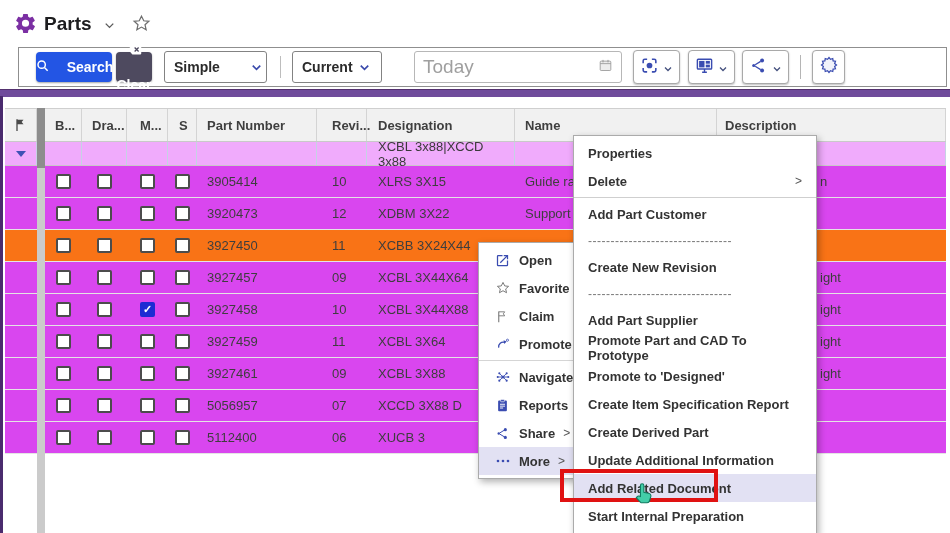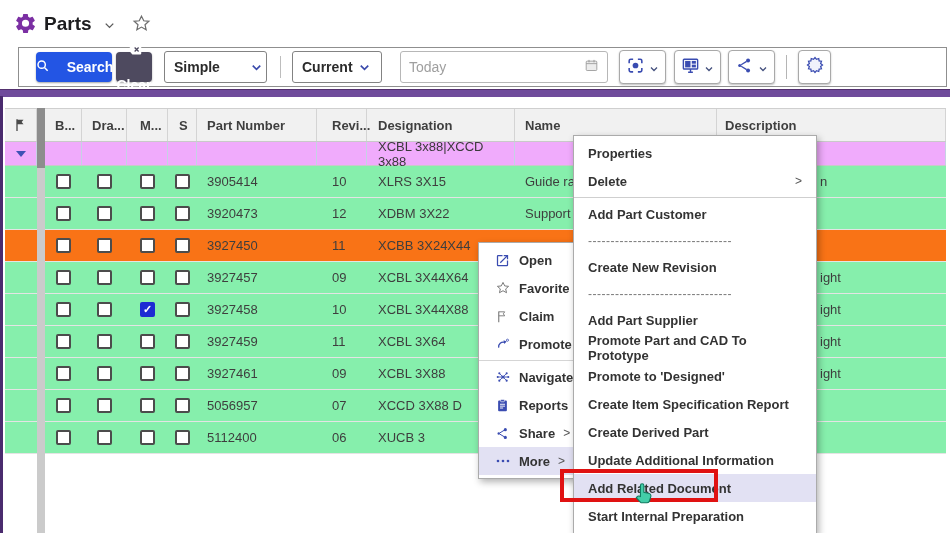--- a/index.html
+++ b/index.html
@@ -21,43 +21,43 @@
   .btn svg{flex:0 0 auto;}
   .btn-search{margin-left:17px;width:76px;background:#2355e4;}
   .btn-clear{margin-left:4px;width:36px;background:#4e4a5f;flex-direction:column;}
   .select{height:32px;border:1px solid #838383;border-radius:3px;background:#fff;color:#2b2b2b;
     font-size:14px;font-weight:bold;display:flex;align-items:center;justify-content:space-between;
     padding:0 9px;box-sizing:border-box;cursor:pointer;}
   .select .chev{width:15px;height:15px;color:#3949ab;}
   .sel-mode{margin-left:12px;width:103px;gap:29px;}
   .sel-rev{margin-left:11px;width:90px;}
   .tsep{width:1px;height:22px;background:#bdbdbd;margin-left:13px;}
-  .date-field{margin-left:18px;width:208px;height:32px;border:1px solid #b7b7b7;border-radius:3px;
+  .date-field{margin-left:32px;width:208px;height:32px;border:1px solid #b7b7b7;border-radius:3px;
     display:flex;align-items:center;justify-content:space-between;padding:0 8px;box-sizing:border-box;
-    font-size:14px;color:#9f9f9f;cursor:text;}
+    font-size:19px;color:#9f9f9f;cursor:text;}
   .icon-btn{height:34px;border:1px solid #a9a9a9;border-radius:4px;background:#fff;
     box-shadow:0 1px 2px rgba(0,0,0,.25);display:flex;align-items:center;justify-content:center;
     gap:3px;color:#3a4cb1;cursor:pointer;box-sizing:border-box;}
   .icon-btn .chev{width:12px;height:12px;color:#44507e;}
   .ib1{margin-left:11px;width:47px;} .ib2{margin-left:8px;width:47px;} .ib3{margin-left:7px;width:47px;}
   .ib4{margin-left:11px;width:33px;}
   .tsep2{width:1px;height:24px;background:#b5b5b5;margin-left:11px;}
 
   .purple-bar{position:absolute;left:0;top:89px;width:100%;height:7px;background:#6f4b9b;border-top:1px solid #54316f;}
   .left-line{position:absolute;left:0;top:96px;width:3px;height:437px;background:#4a2b6e;}
 
   
   .table{position:absolute;left:5px;top:108px;width:941px;}
   .thead{display:flex;height:34px;background:#f1f1f1;border-top:1px solid #cfcfcf;border-bottom:1px solid #c9c9c9;
     font-size:13px;font-weight:bold;color:#3f3f3f;box-sizing:border-box;}
   .thead .cell{border-right:1px solid #d4d4d4;display:flex;align-items:center;box-sizing:border-box;}
   .filter-row{display:flex;height:24px;background:#f0abfc;border-bottom:1px solid #c9c9c9;box-sizing:border-box;}
   .filter-row .cell{border-right:1px solid #c6d1e4;display:flex;align-items:center;box-sizing:border-box;
     font-size:13px;color:#3a3a3a;}
-  .trow{display:flex;height:32px;border-bottom:1px solid #e4e4e4;background:#86efac;font-size:13px;color:#3e3e3e;box-sizing:border-box;}
+  .trow{display:flex;height:32px;border-bottom:1px solid #e4e4e4;background:#d946ef;font-size:13px;color:#3e3e3e;box-sizing:border-box;}
   .trow.hl{background:#f97316;}
   .trow .cell{display:flex;align-items:center;box-sizing:border-box;}
   .c-flag{width:32px;justify-content:center;}
   .c-gap{width:8px;}
   .c-b{width:37px;justify-content:center;}
   .c-dra{width:45px;justify-content:center;}
   .c-m{width:41px;justify-content:center;}
   .c-s{width:29px;justify-content:center;}
   .c-part{width:120px;padding-left:10px;}
   .c-revi{width:50px;padding-left:15px;}

